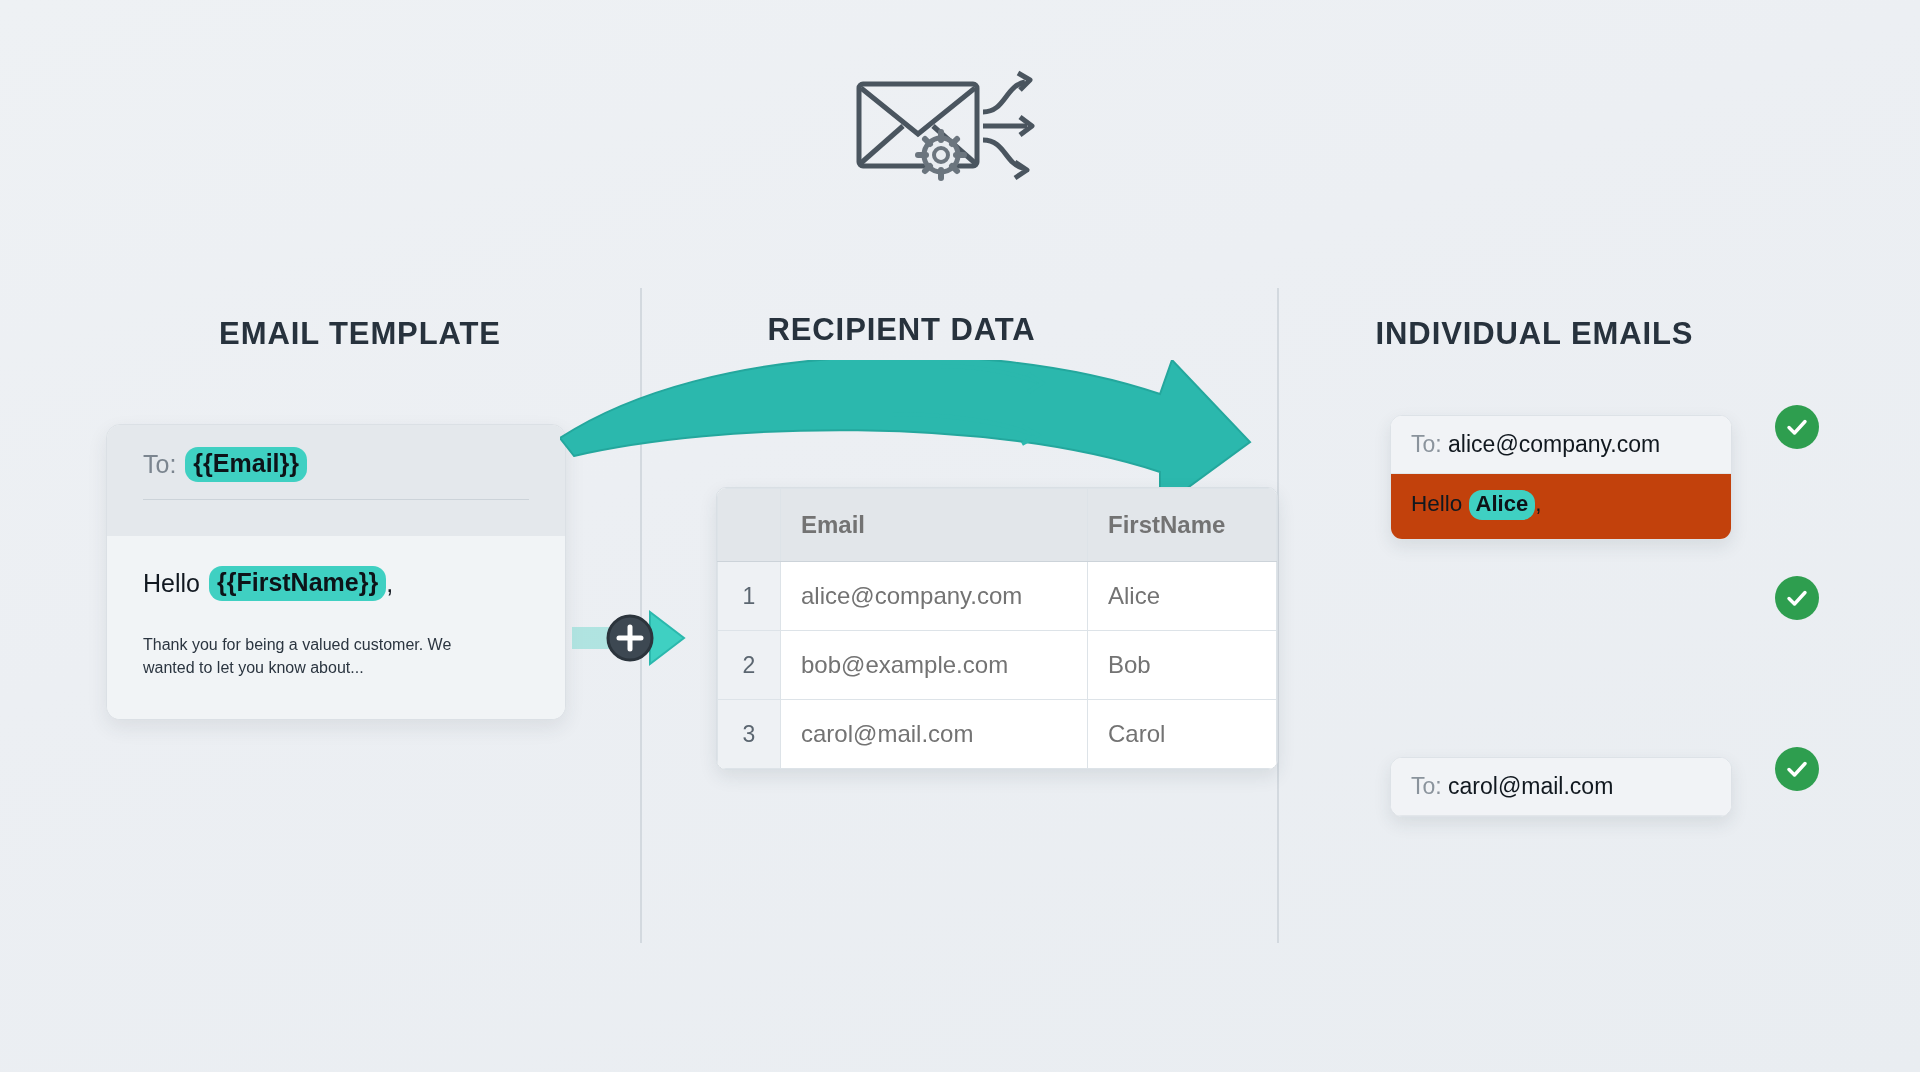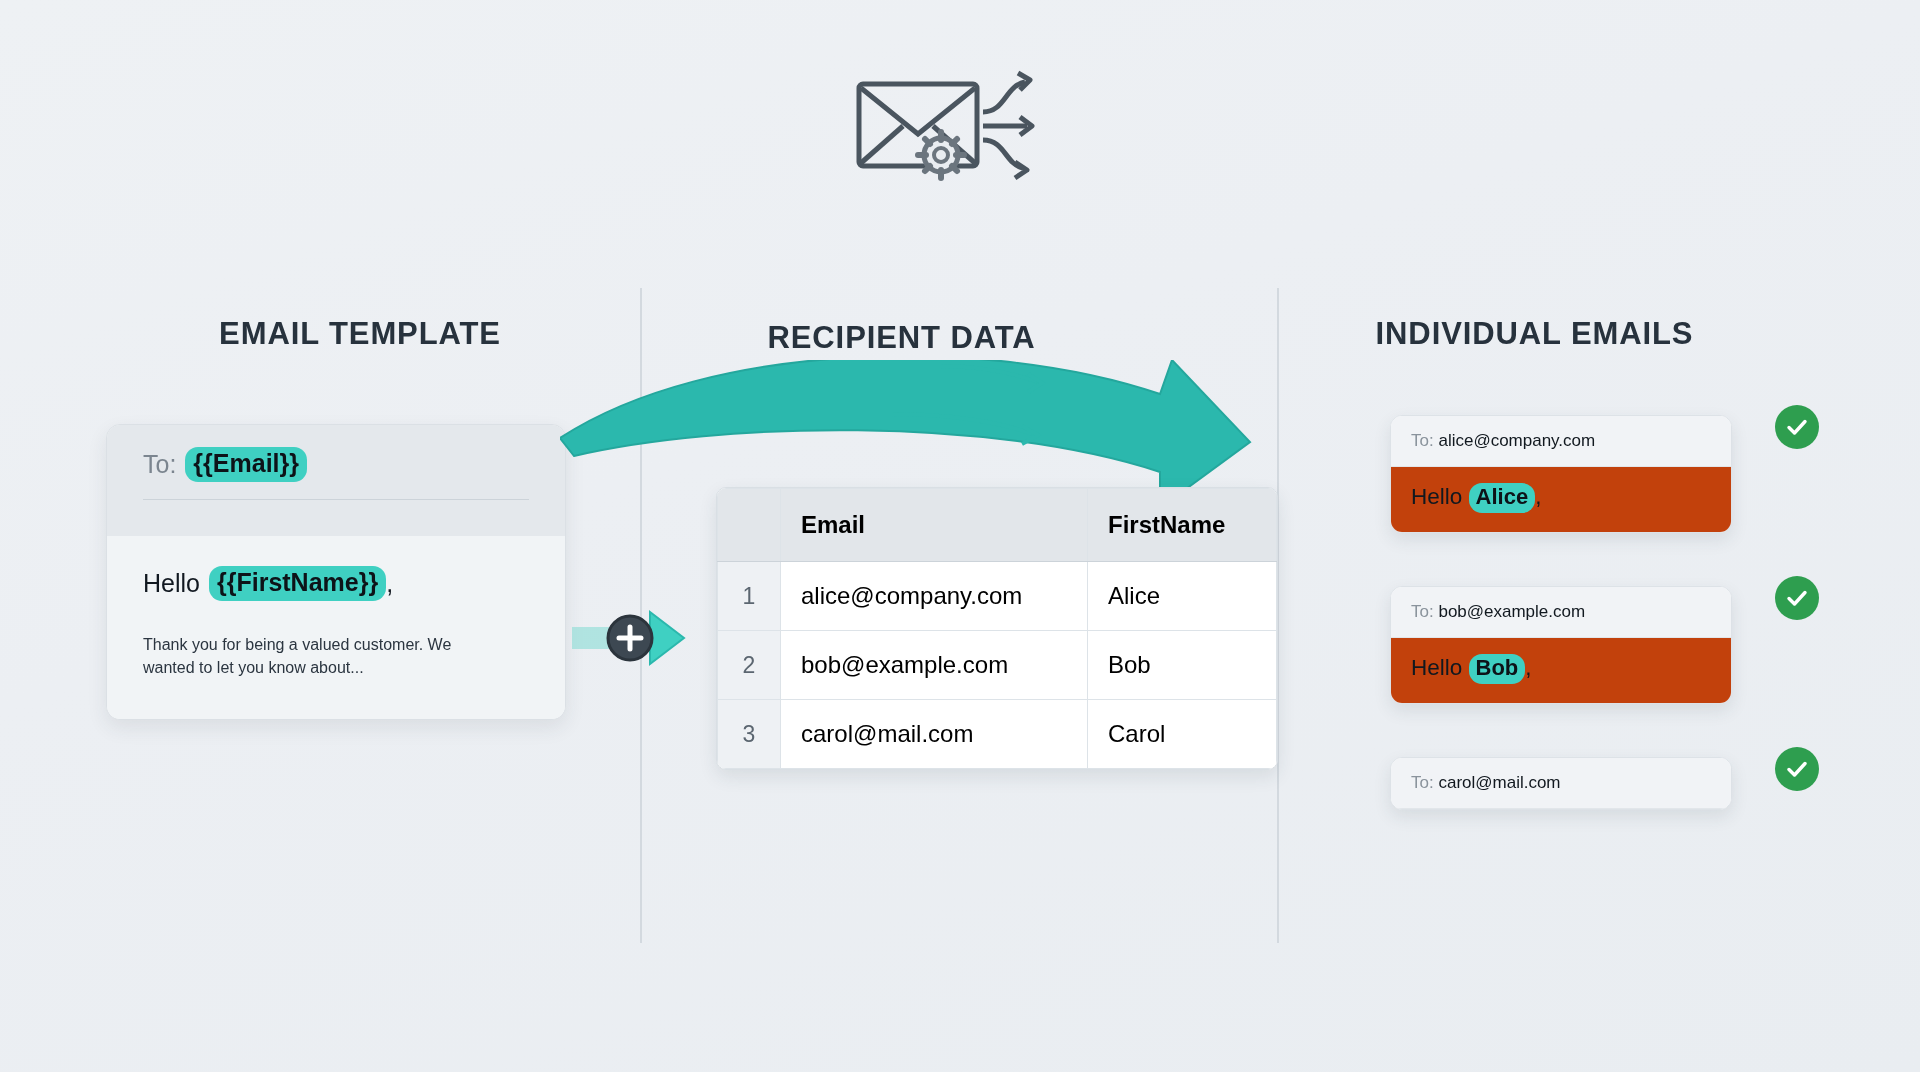--- a/index.html
+++ b/index.html
@@ -44,21 +44,21 @@
   .col-heading {
     position: absolute;
     font-size: 31px;
     font-weight: bold;
     letter-spacing: 0.9px;
     color: #27323d;
     text-align: center;
     white-space: nowrap;
   }
   .col-heading.c1 { left: 0;    width: 720px;  top: 316px; }
-  .col-heading.c2 { left: 642px; width: 519px; top: 320px; }
+  .col-heading.c2 { left: 642px; width: 519px; top: 312px; }
   .col-heading.c3 { left: 1279px; width: 511px; top: 316px; }
 
   
   .template-card {
     position: absolute;
     left: 106px;
     top: 424px;
     width: 458px;
     border-radius: 14px;
     background: #f7f9fa;
@@ -133,21 +133,21 @@
     background: #fff;
     border: 1px solid #d9dfe4;
     box-shadow: 0 7px 18px rgba(40,55,70,0.10);
     overflow: hidden;
     border-collapse: collapse;
   }
   .recipient-table table { border-collapse: collapse; }
   .recipient-table th, .recipient-table td {
     border: 1px solid #dde3e8;
     font-size: 24px;
-    color: #000000;
+    color: #737373;
     text-align: left;
   }
   .recipient-table thead th {
     background: #e2e6ea;
     font-weight: bold;
     padding: 22px 18px 22px 20px;
     border-bottom: 1px solid #ccd3d9;
   }
   .recipient-table thead th.idx { width: 46px; padding: 22px 8px; }
   .recipient-table td {
@@ -172,21 +172,21 @@
     border-radius: 12px;
     background: #ffffff;
     border: 1px solid #dde2e7;
     box-shadow: 0 7px 17px rgba(40,55,70,0.10);
     overflow: hidden;
   }
   .rc-head {
     background: #f1f3f6;
     border-bottom: 1px solid #e2e6ea;
     padding: 15px 20px 15px 20px;
-    font-size: 17px;
+    font-size: 23px;
     color: #11181f;
     white-space: nowrap;
   }
   .rc-head .lbl { color: #8a939c; }
   .rc-body {
     background: #c2410c;
     padding: 16px 20px 19px 20px;
     font-size: 22.5px;
     color: #11181f;
     white-space: nowrap;
@@ -339,30 +339,20 @@
       <span>Hello </span>
       <span class="token">Alice</span><span>,</span>
     </div>
   </div>
   <div class="check-badge badge1">
     <svg width="26" height="26" viewBox="0 0 26 26">
         <path d="M5 13.5 L10.5 19 L21 7.5" stroke="#ffffff" stroke-width="3.4" fill="none" stroke-linecap="round" stroke-linejoin="round"></path>
       </svg>
   </div>
 
-  <div class="result-card card2">
-    <div class="rc-head">
-      <span class="lbl">To:</span>
-      <span>bob@example.com</span>
-    </div>
-    <div class="rc-body">
-      <span>Hello </span>
-      <span class="token">Bob</span><span>,</span>
-    </div>
-  </div>
   <div class="check-badge badge2">
     <svg width="26" height="26" viewBox="0 0 26 26">
         <path d="M5 13.5 L10.5 19 L21 7.5" stroke="#ffffff" stroke-width="3.4" fill="none" stroke-linecap="round" stroke-linejoin="round"></path>
       </svg>
   </div>
 
   <div class="result-card card3">
     <div class="rc-head">
       <span class="lbl">To:</span>
       <span>carol@mail.com</span>

